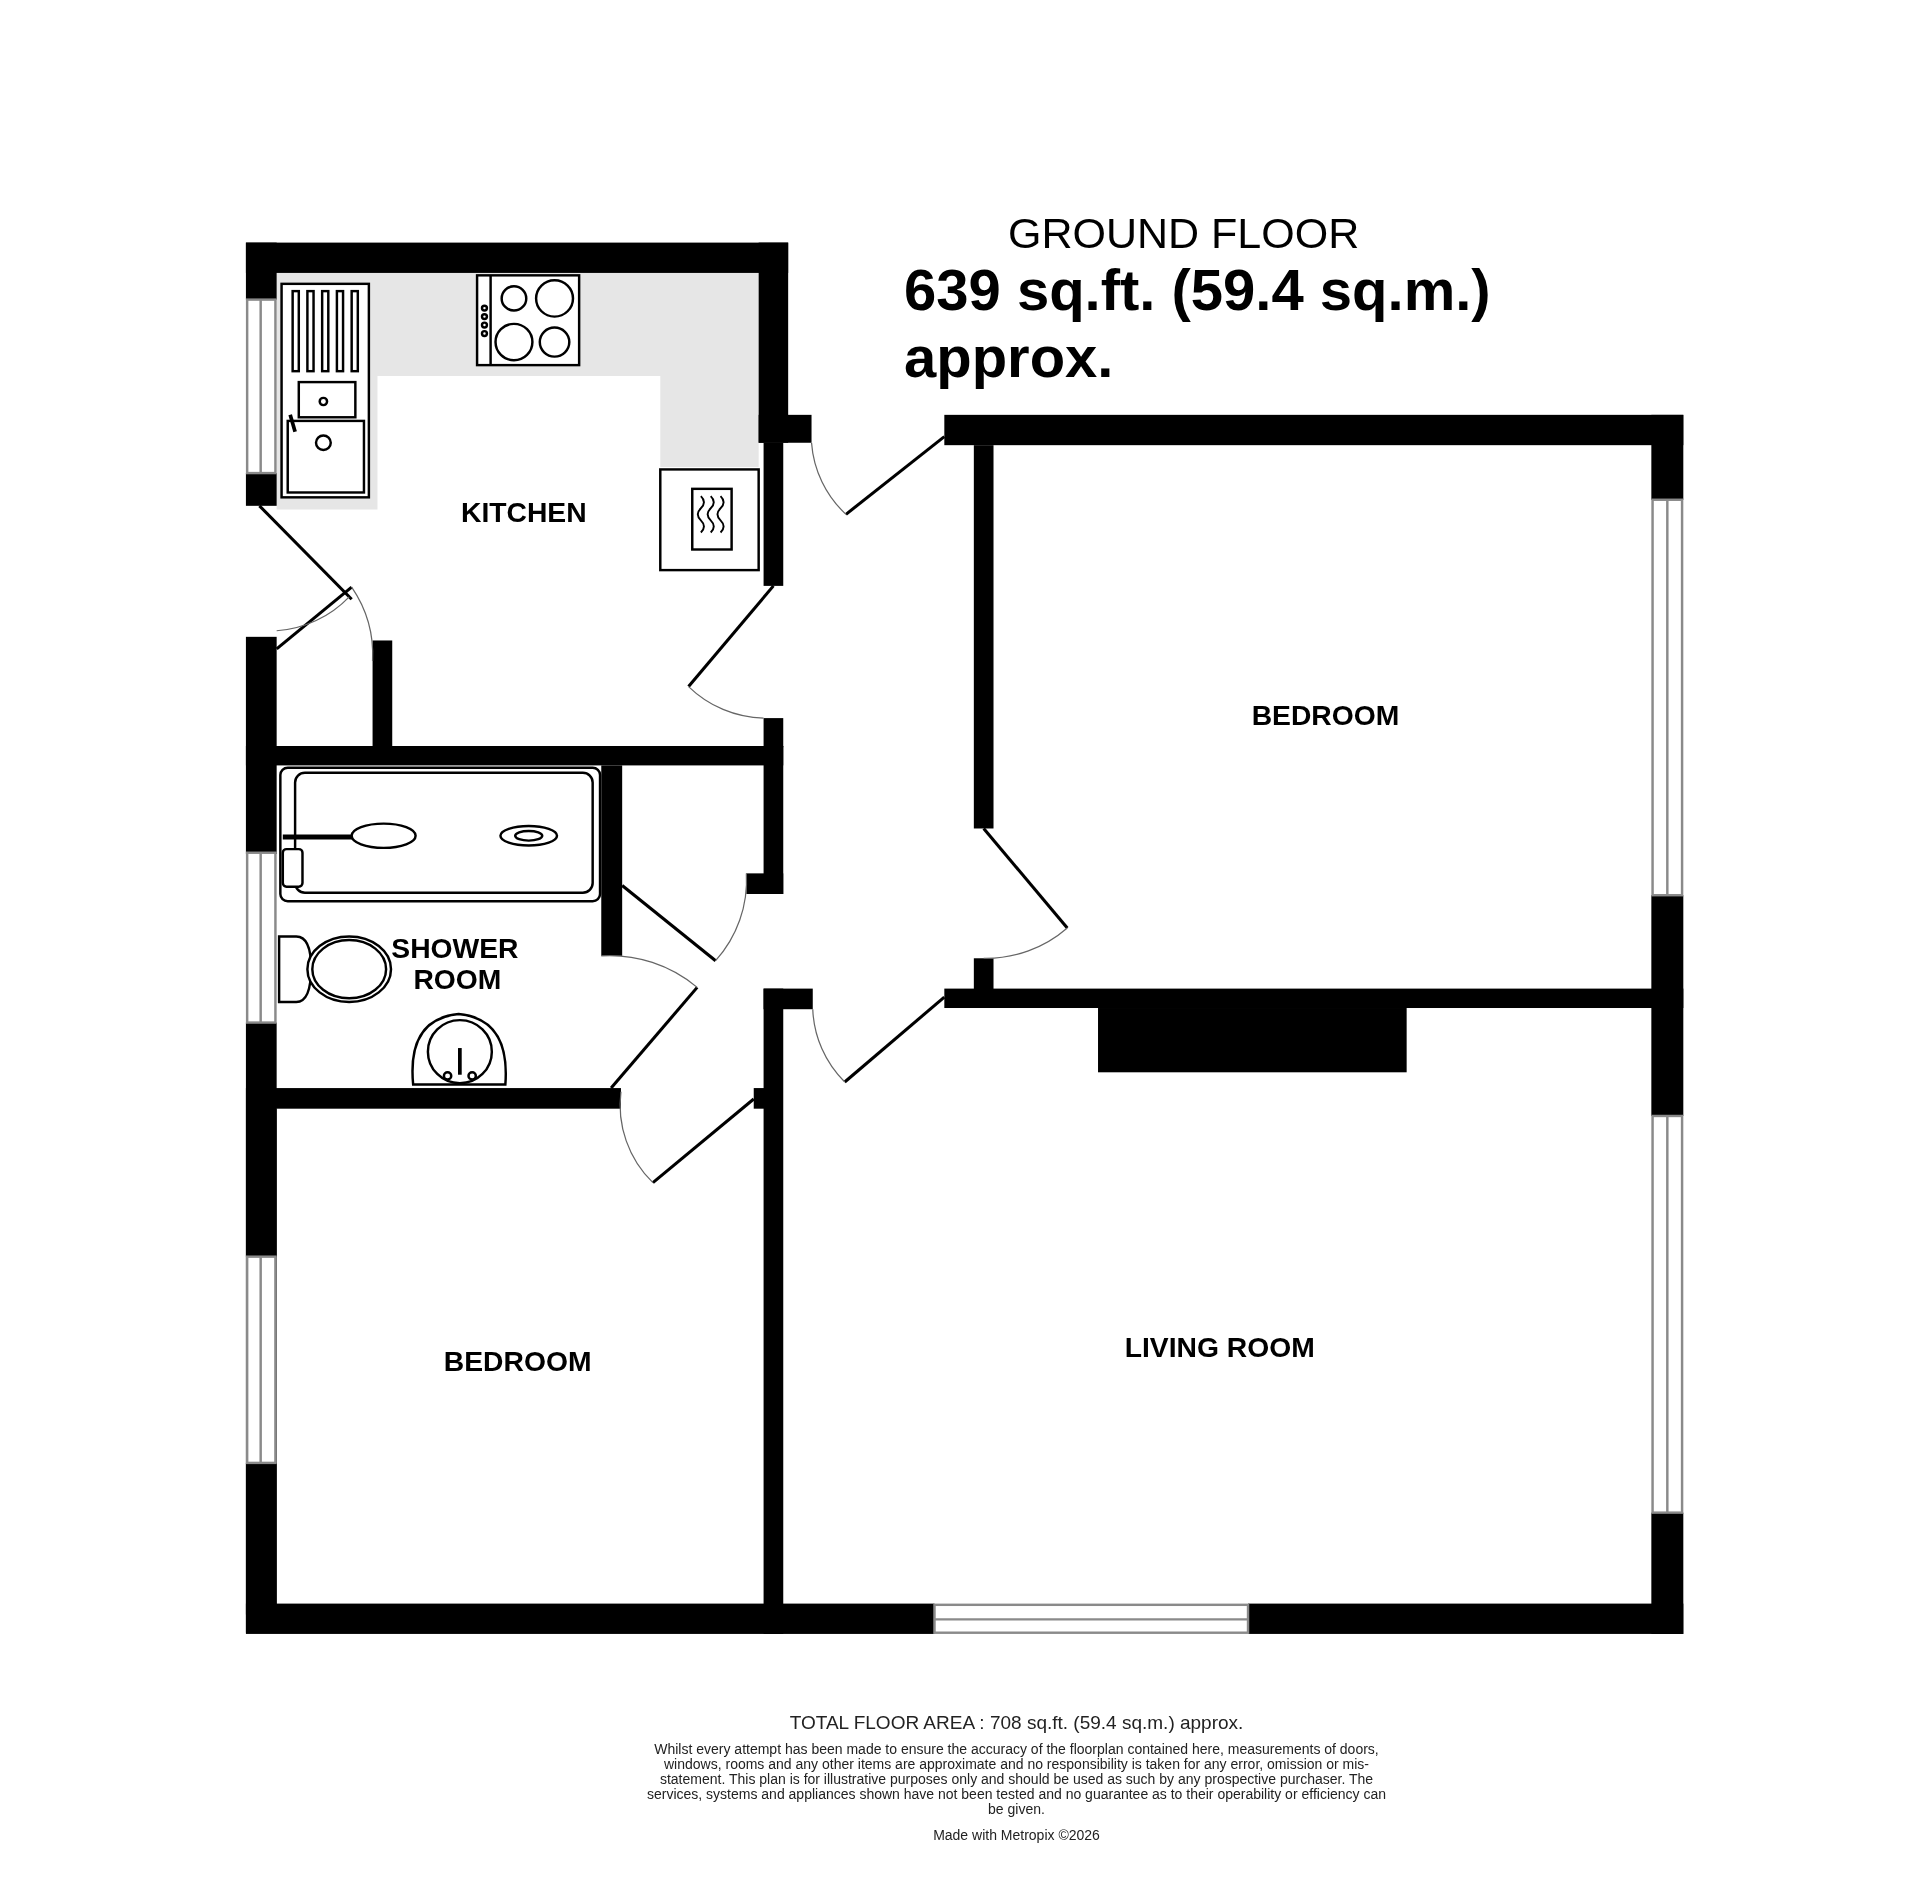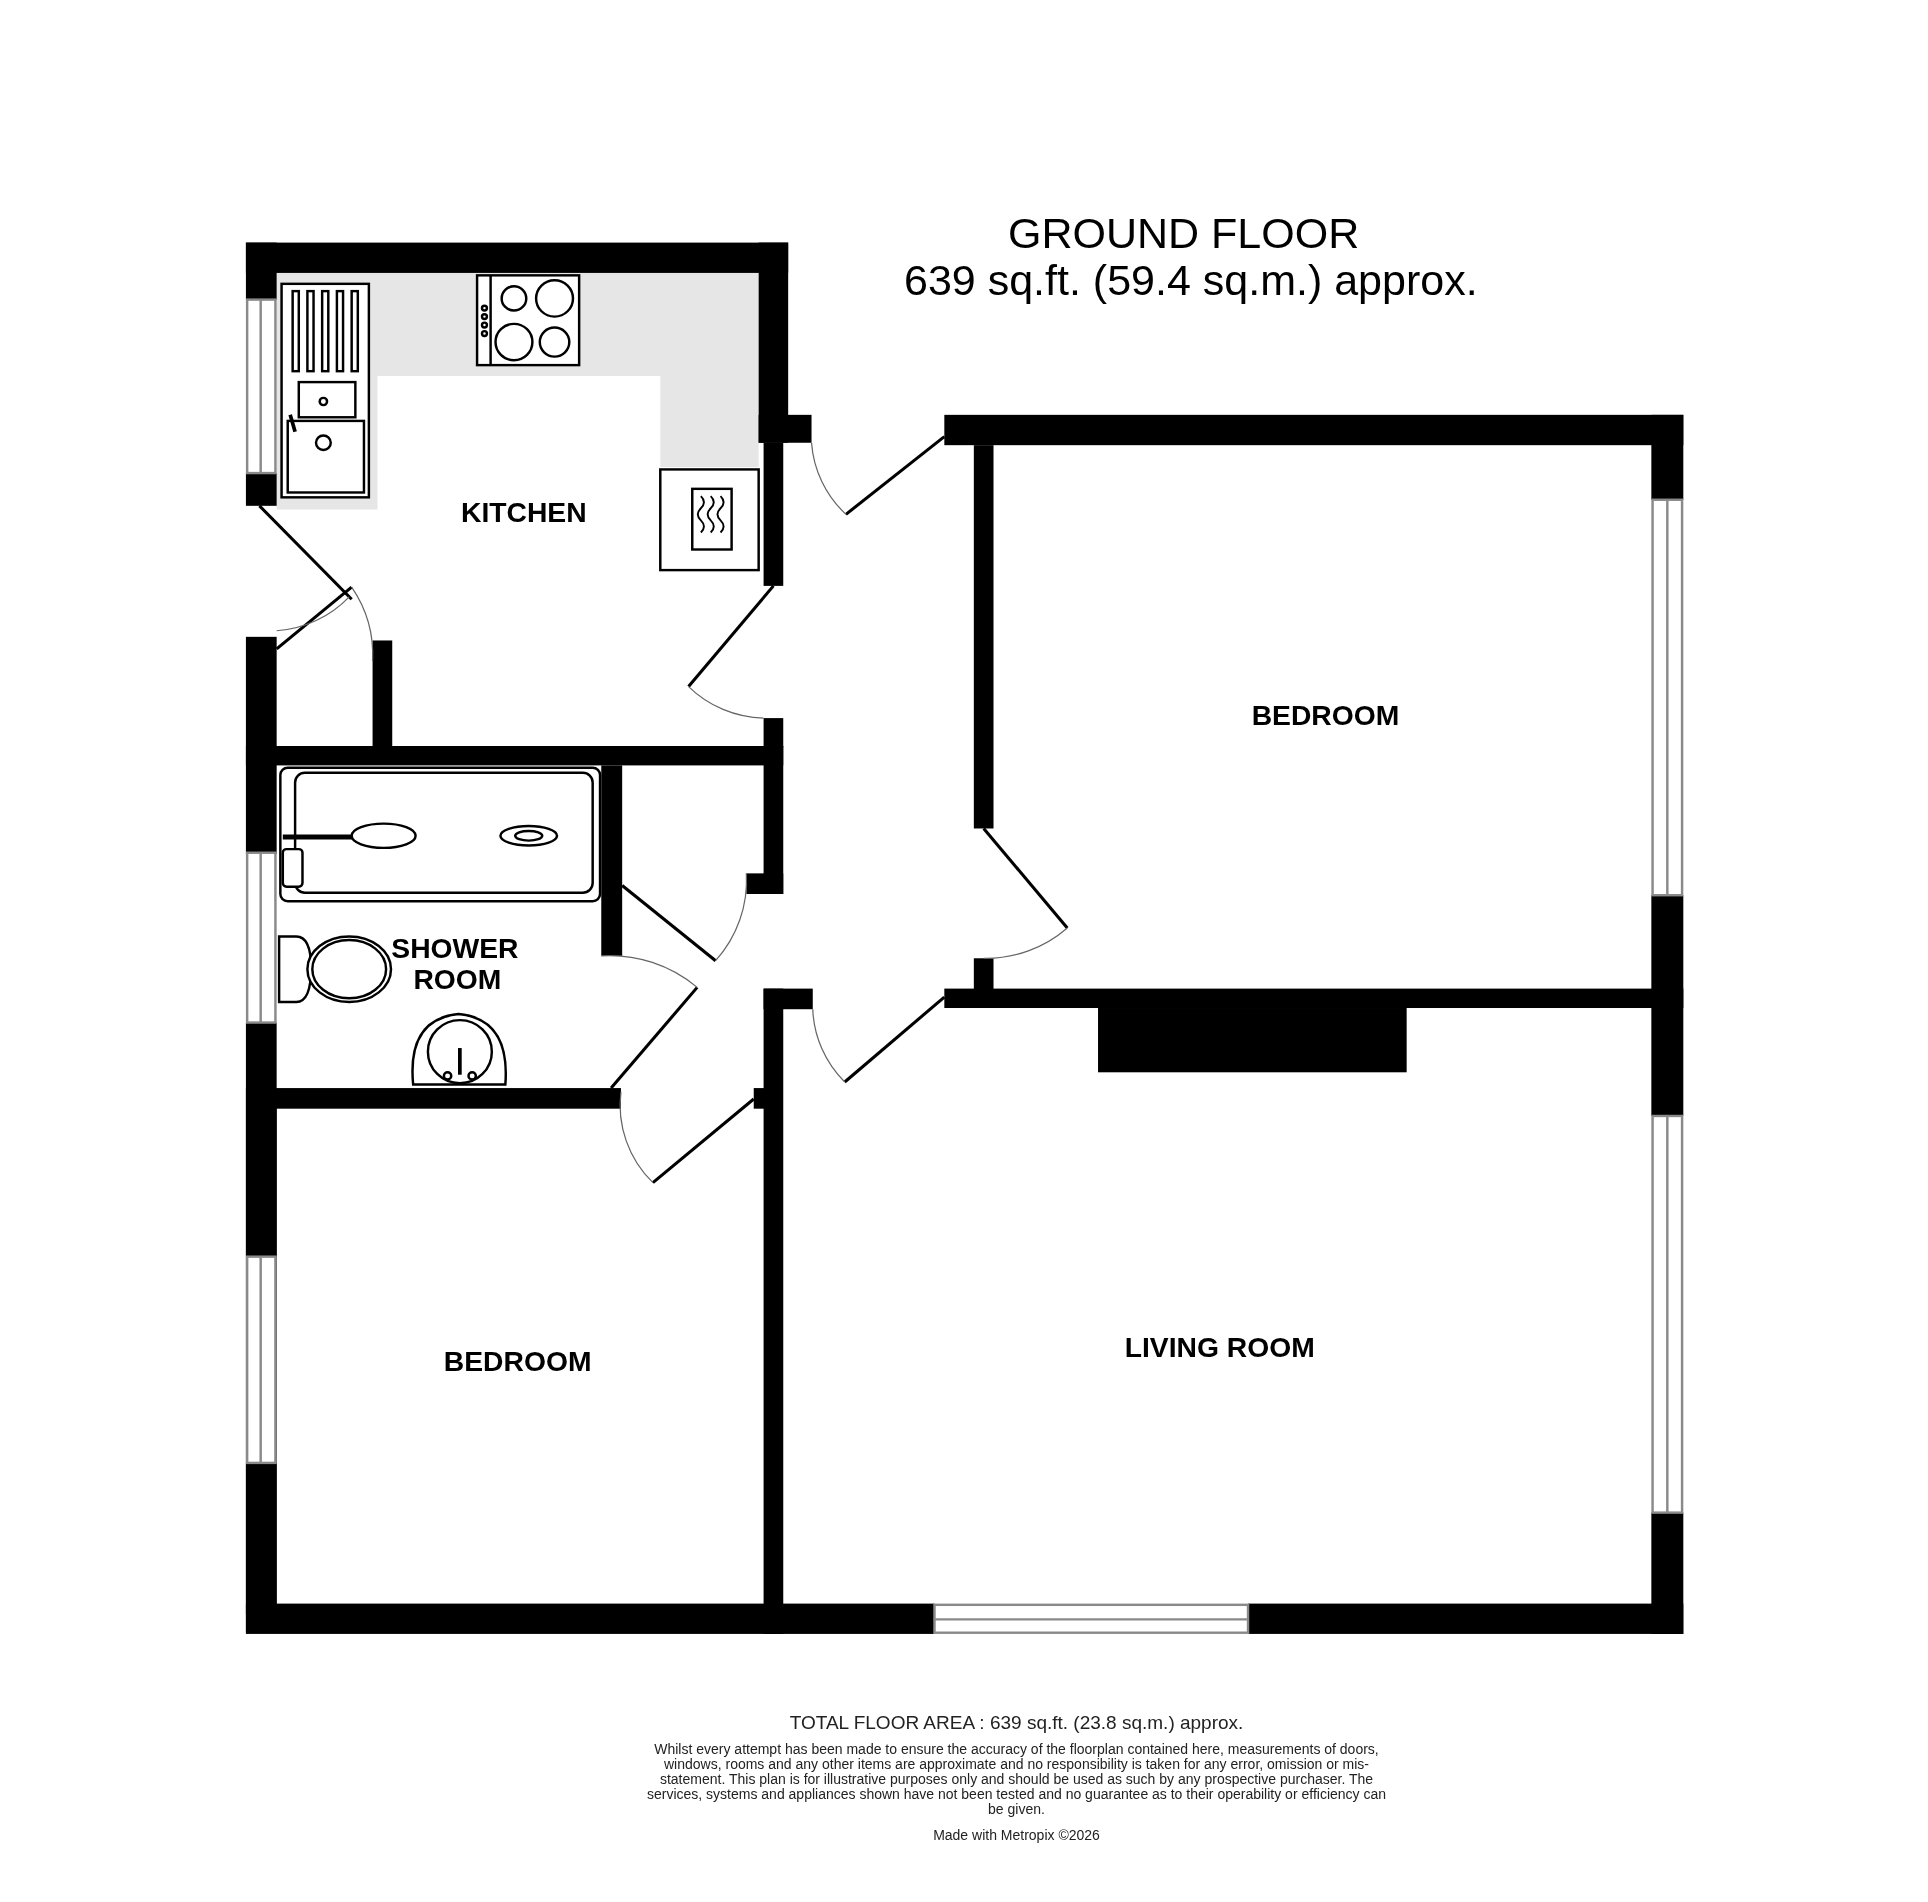--- a/index.html
+++ b/index.html
@@ -1,20 +1,20 @@
 <!DOCTYPE html>
 <html style="font-size:15px"><head>
 <meta charset="utf-8">
 <style>
   html, body { margin: 0; padding: 0; background: #ffffff; }
   body { width: 1928px; height: 1902px; position: relative; overflow: hidden; font-family: "Liberation Sans", sans-serif; }
   #plan { position: absolute; left: 0; top: 0; width: 1928px; height: 1902px; }
   .title { position: absolute; left: 0; width: 1928px; text-align: left; color: #000; }
   .t1 { top: 209px; left: 1008px; width: 377px; font-size: 43px; }
-  .t2 { top: 256px; left: 904px; width: 659px; font-size: 43px; }
+  .t2 { top: 256px; left: 904px; width: 659px; font-size: 58px; font-weight: bold; }
   .room-label { font-family: "Liberation Sans", sans-serif; font-weight: bold; fill: #000; }
   .footer { position: absolute; left: 640px; width: 753px; text-align: center; color: #222; }
   .f1 { top: 1712px; font-size: 19px; }
   .f2 { top: 1742px; font-size: 14px; line-height: 15px; }
   .f3 { top: 1827px; font-size: 14px; }
 </style>
 </head>
 <body>
 
 <div class="title t1">GROUND FLOOR</div>
@@ -169,16 +169,16 @@
   </g>
 
   <text class="room-label" x="426" y="430" font-size="23" text-anchor="middle">KITCHEN</text>
   <text class="room-label" x="1078" y="598" font-size="23" text-anchor="middle">BEDROOM</text>
   <text class="room-label" x="370" y="790" font-size="23" text-anchor="middle">SHOWER</text>
   <text class="room-label" x="372" y="815" font-size="23" text-anchor="middle">ROOM</text>
   <text class="room-label" x="421" y="1130" font-size="23" text-anchor="middle">BEDROOM</text>
   <text class="room-label" x="992" y="1119" font-size="23" text-anchor="middle">LIVING ROOM</text>
 </svg>
 
-<div class="footer f1">TOTAL FLOOR AREA : 639 sq.ft. (23.8 sq.m.) approx.</div>
+<div class="footer f1">TOTAL FLOOR AREA : 708 sq.ft. (59.4 sq.m.) approx.</div>
 <div class="footer f2">Whilst every attempt has been made to ensure the accuracy of the floorplan contained here, measurements of doors, windows, rooms and any other items are approximate and no responsibility is taken for any error, omission or mis-statement. This plan is for illustrative purposes only and should be used as such by any prospective purchaser. The services, systems and appliances shown have not been tested and no guarantee as to their operability or efficiency can be given.</div>
 <div class="footer f3">Made with Metropix ©2026</div>
 
 
 </body></html>

